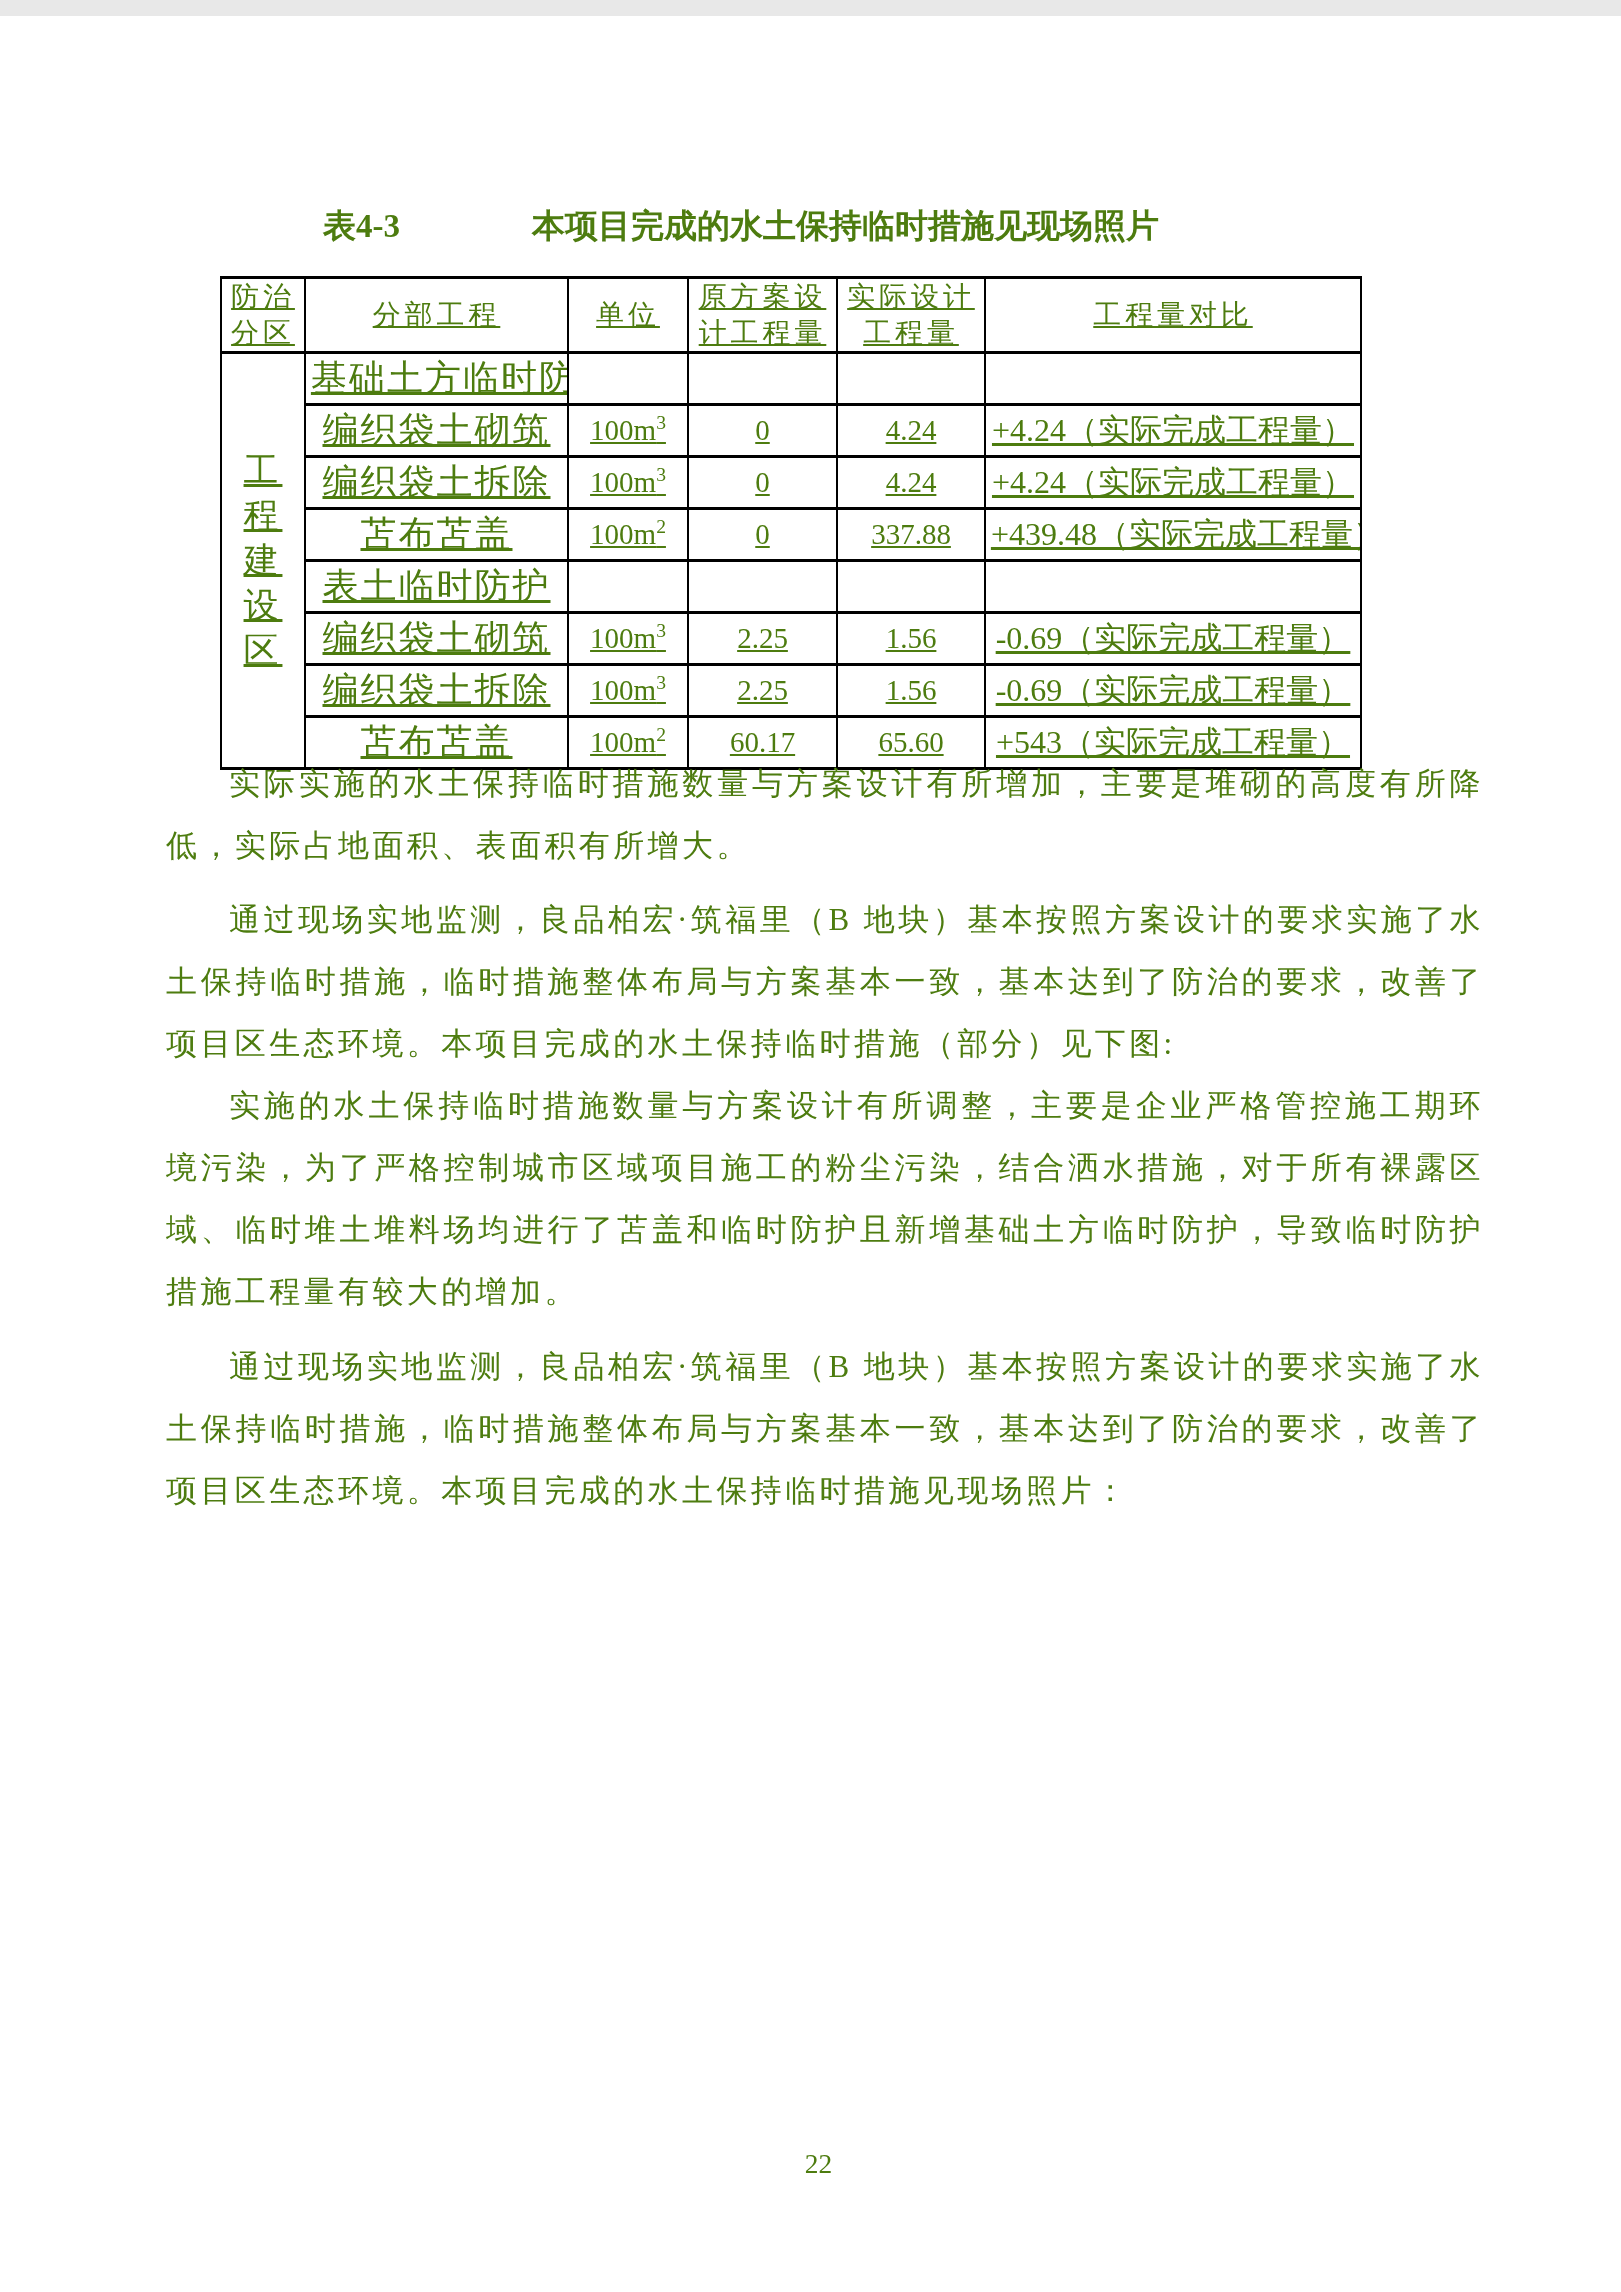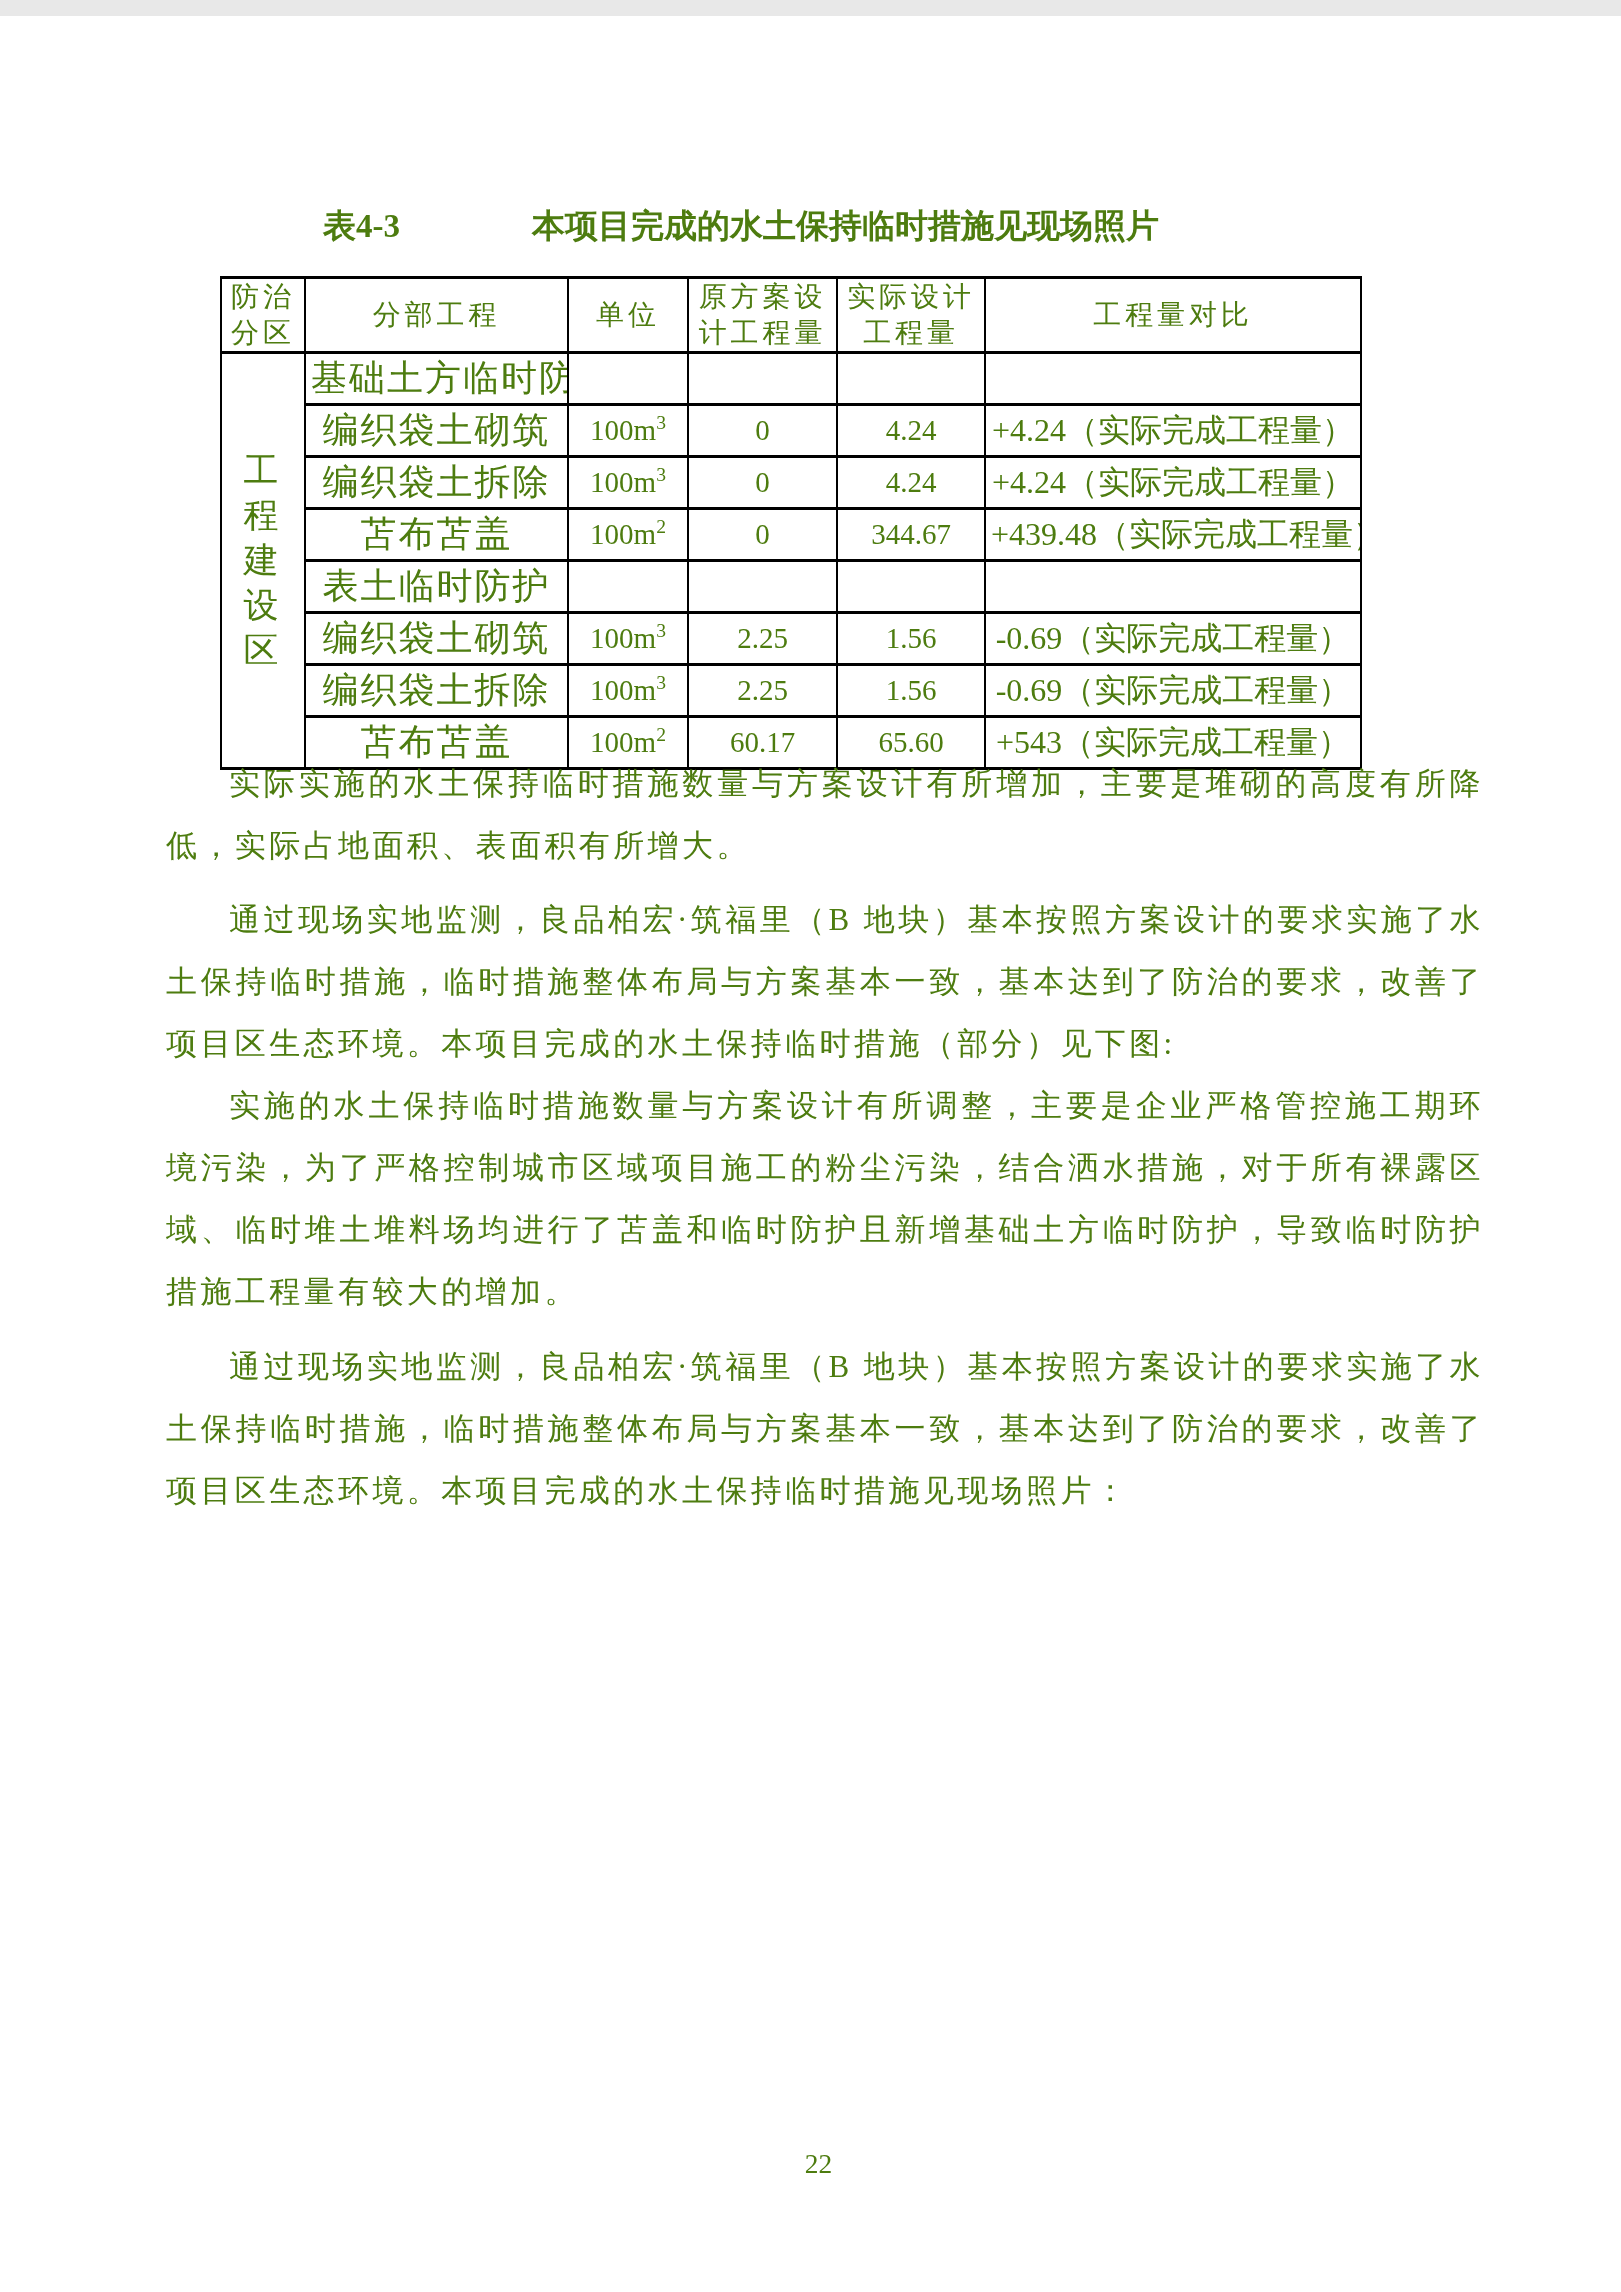--- a/index.html
+++ b/index.html
@@ -18,20 +18,21 @@
     display:flex;gap:132px;align-items:baseline;
     font-weight:bold;font-size:33px;line-height:49px;
     white-space:nowrap;
   }
   
   table.measures{
     position:absolute;left:220px;top:260px;
     width:1140px;
     border-collapse:collapse;table-layout:fixed;
     border:2.9px solid #000;
+    text-decoration:underline;
   }
   table.measures th,
   table.measures td{
     border-left:2px solid #000;
     border-right:2px solid #000;
     border-top:3.9px solid #000;
     border-bottom:3.9px solid #000;
     padding:0 4.9px;
     text-align:center;vertical-align:middle;
     font-weight:normal;
@@ -111,21 +112,21 @@
         <td class="name">编织袋土拆除</td>
         <td class="unit"><span>100m</span><sup>3</sup></td>
         <td class="num">0</td>
         <td class="num">4.24</td>
         <td class="cmp">+4.24（实际完成工程量）</td>
       </tr>
       <tr>
         <td class="name">苫布苫盖</td>
         <td class="unit"><span>100m</span><sup>2</sup></td>
         <td class="num">0</td>
-        <td class="num">344.67</td>
+        <td class="num">337.88</td>
         <td class="cmp">+439.48（实际完成工程量）</td>
       </tr>
       <tr>
         <td class="name sub">表土临时防护</td>
         <td class="unit"><span></span><sup></sup></td>
         <td class="num"></td>
         <td class="num"></td>
         <td class="cmp"></td>
       </tr>
       <tr>

